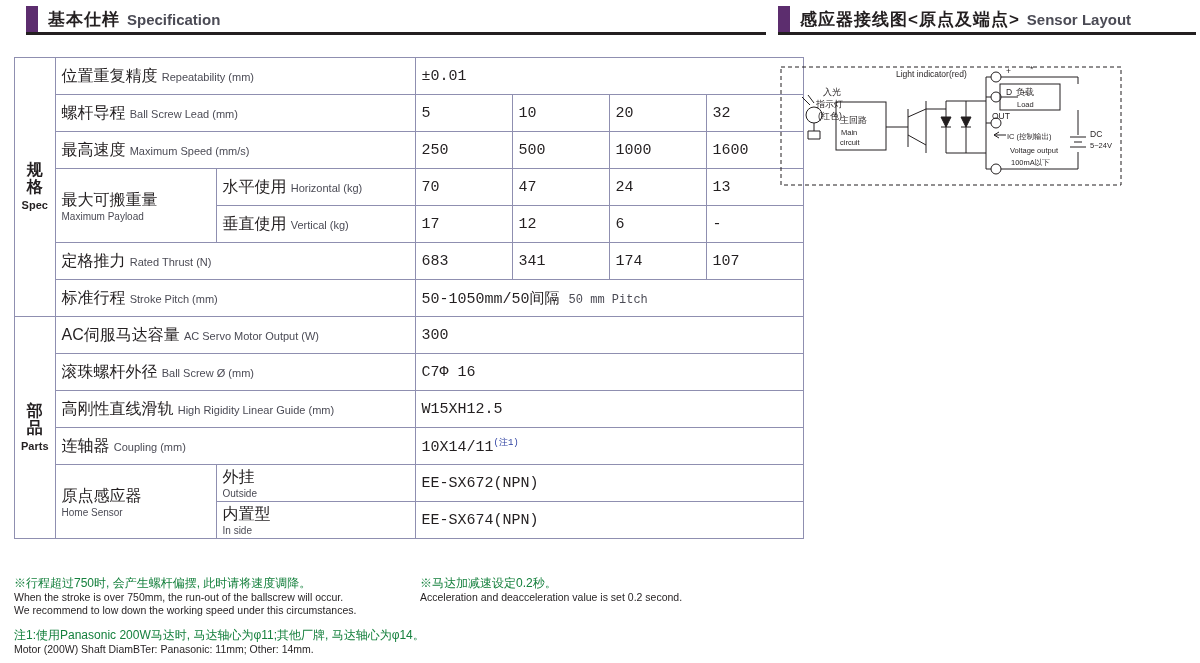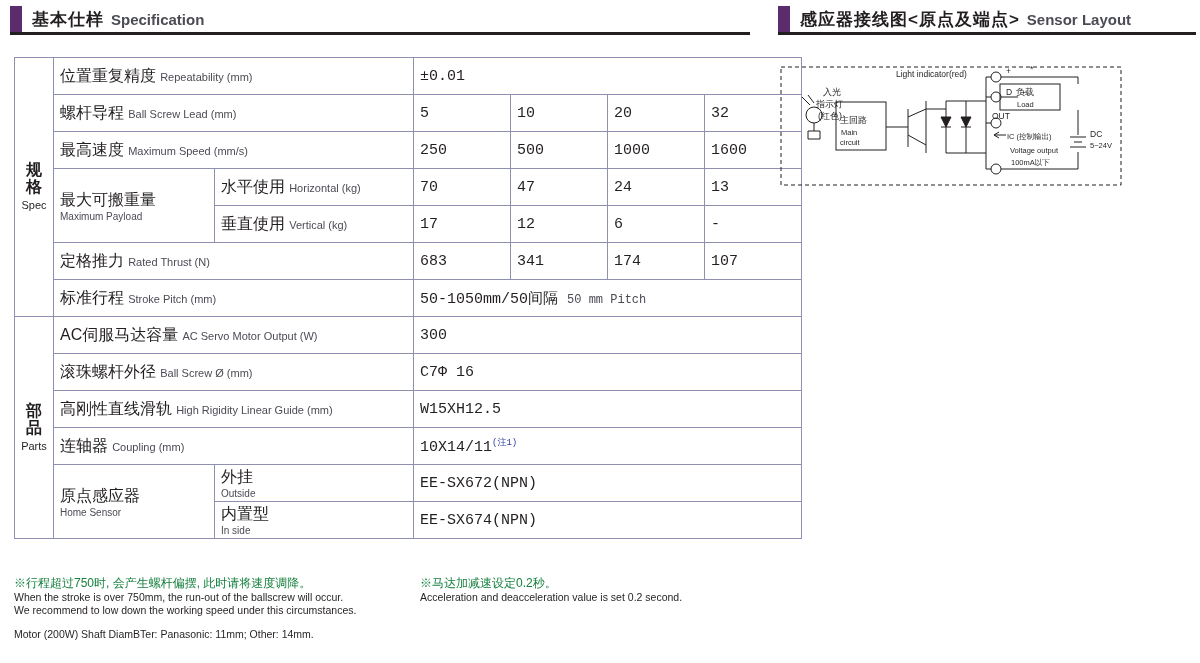--- a/index.html
+++ b/index.html
@@ -8,21 +8,21 @@
     font-family:"Liberation Sans", sans-serif;
     color:#231f20;overflow:hidden;position:relative;
   }
   
   .hdr{position:absolute;display:flex;align-items:center;height:26px;}
   .hdr .bar{width:12px;height:26px;background:#5c2d6e;margin-right:10px;}
   .hdr .line{position:absolute;left:0;top:26px;height:3px;background:#231f20;}
   .hdr .cn{font-size:17px;font-weight:bold;letter-spacing:1px;}
   .hdr .en{font-size:15px;font-weight:bold;margin-left:7px;}
 
-  #spec-header{left:10px;top:6px;width:740px;text-align:center;}
+  #spec-header{left:26px;top:6px;width:740px;text-align:center;}
   #spec-header .line{width:740px;}
   #sensor-header{left:778px;top:6px;width:418px;}
   #sensor-header .line{width:418px;}
 
   
   #spec-table{position:absolute;left:14px;top:57px;border-collapse:collapse;}
   #spec-table td{
     border:1px solid #8f8fb0;
     padding:0 6px;
     font-size:15px;
@@ -39,21 +39,21 @@
   .en{font-size:11px;color:#4b4b55;}
   .en2{font-size:10px;color:#4b4b55;display:block;line-height:1.1;}
 
   
   td.sidebar{
     width:26px;background:#5c2d6e;color:#ffffff;text-align:center;
     padding:0;border:1px solid #5c2d6e;
   }
   .vtxt{writing-mode:horizontal-tb;line-height:1.05;}
   .vtxt .c{font-size:16px;font-weight:bold;display:block;}
-  .vtxt .e{font-size:11px;display:block;margin-top:4px;}
+  .vtxt .e{font-size:11px;display:block;margin-top:4px;font-weight:bold;}
 
   .sup{font-size:9px;color:#2c3fa0;vertical-align:super;}
 
   
   .note{position:absolute;font-size:11.5px;line-height:1.25;}
   .note .zh{color:#15803d;font-weight:normal;font-size:12px;}
   .note .en{color:#231f20;font-size:10.5px;display:block;}
 
   #note1{left:14px;top:576px;width:400px;}
   #note2{left:420px;top:576px;width:330px;}
@@ -237,20 +237,21 @@
   <span class="en" style="white-space:pre-line">When the stroke is over 750mm, the run-out of the ballscrew will occur.
 We recommend to low down the working speed under this circumstances.</span>
 </div>
 
 <div class="note" id="note2">
   <span class="zh">※马达加减速设定0.2秒。</span>
   <span class="en">Acceleration and deacceleration value is set 0.2 second.</span>
 </div>
 
 <div class="note" id="note3">
+  <span class="zh">注1:使用Panasonic 200W马达时, 马达轴心为φ11;其他厂牌, 马达轴心为φ14。</span>
   <span class="en">Motor (200W) Shaft DiamBTer: Panasonic: 11mm; Other: 14mm.</span>
 </div>
 
 <div id="sensor-diagram">
 <svg width="410" height="170" viewBox="0 0 410 170" xmlns="http://www.w3.org/2000/svg">
   <g stroke="#231f20" fill="none" stroke-width="1">
 
     <rect x="3" y="10" width="340" height="118" stroke-dasharray="4,3"></rect>
 
     <rect x="58" y="45" width="50" height="48"></rect>

